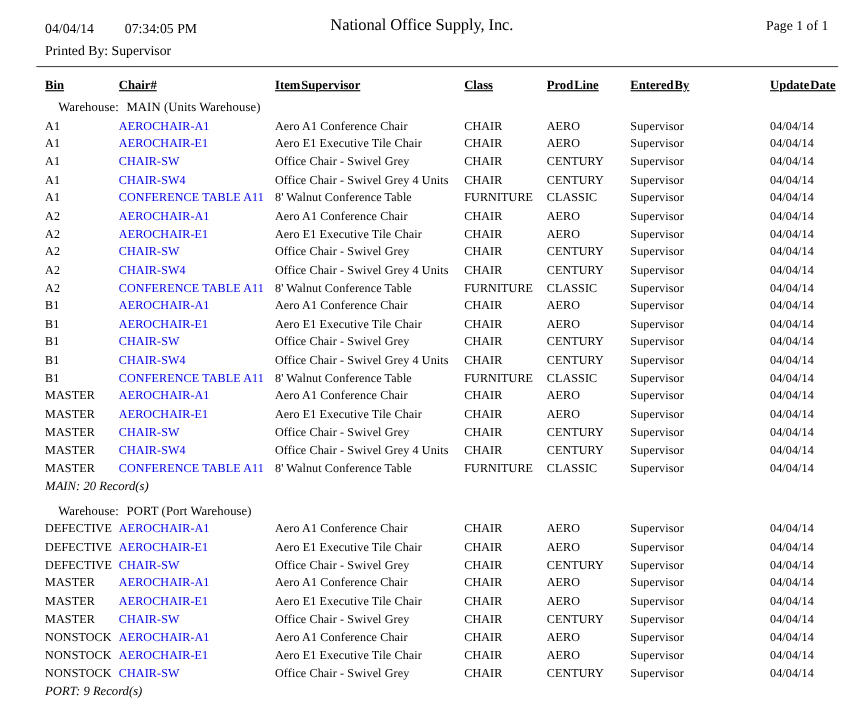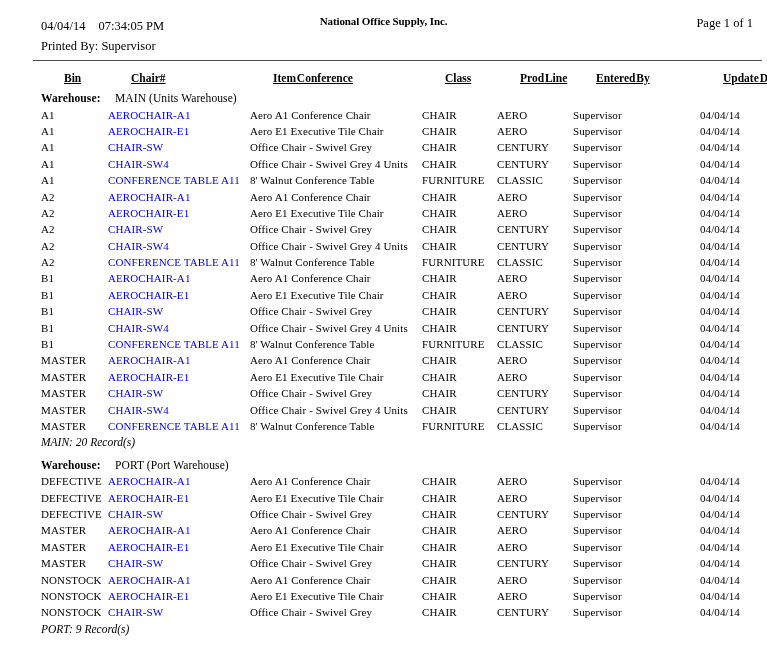--- a/index.html
+++ b/index.html
@@ -18,31 +18,31 @@
   }
   
   .hdr-left {
     position: absolute;
     left: 41px;
     top: 16px;
     font-size: 12.5px;
     line-height: 20px;
     white-space: nowrap;
   }
-  .hdr-time { margin-left: 13px; }
+  .hdr-time { margin-left: 28px; }
   .hdr-center {
     position: absolute;
     left: 0;
     right: 0;
     top: 15px;
     text-align: center;
   }
   .company-name {
-    font-size: 11px;
-    font-weight: bold;
+    font-size: 15px;
+    font-weight: normal;
     letter-spacing: -0.1px;
   }
   .report-title {
     font-size: 18px;
     font-weight: bold;
     margin-top: 2px;
     letter-spacing: -0.3px;
     word-spacing: -1px;
   }
   .hdr-right {
@@ -87,29 +87,28 @@
   }
   thead th {
     font-size: 11.5px;
     font-weight: bold;
     height: 18px;
     vertical-align: top;
   }
   thead th span {
     text-decoration: underline;
     word-spacing: -2px;
-    margin-left: 23px;
   }
   td {
     font-size: 11px;
     height: 16.4px;
     letter-spacing: 0.1px;
   }
   tr.warehouse-row td { font-size: 11.5px; }
-  .warehouse-label { font-weight: bold; }
+  .warehouse-label { font-weight: normal; text-align: right; }
   .warehouse-value { padding-left: 7px; }
   .item-link {
     color: #0000e6;
     text-decoration: none;
     cursor: pointer;
   }
   tr.summary-row td {
     font-style: italic;
     font-size: 11.5px;
     letter-spacing: 0;
@@ -147,21 +146,21 @@
         <col class="c-desc">
         <col class="c-class">
         <col class="c-prod">
         <col class="c-entered">
         <col class="c-update">
     </colgroup>
     <thead>
       <tr>
         <th><span>Bin</span></th>
         <th><span>Chair#</span></th>
-        <th><span>Item Conference</span></th>
+        <th><span>Item Supervisor</span></th>
         <th><span>Class</span></th>
         <th><span>Prod Line</span></th>
         <th><span>Entered By</span></th>
         <th><span>Update Date</span></th>
       </tr>
     </thead>
     <tbody>
         <tr class="warehouse-row">
           <td class="warehouse-label">Warehouse:</td>
           <td class="warehouse-value" colspan="6">MAIN (Units Warehouse)</td>

